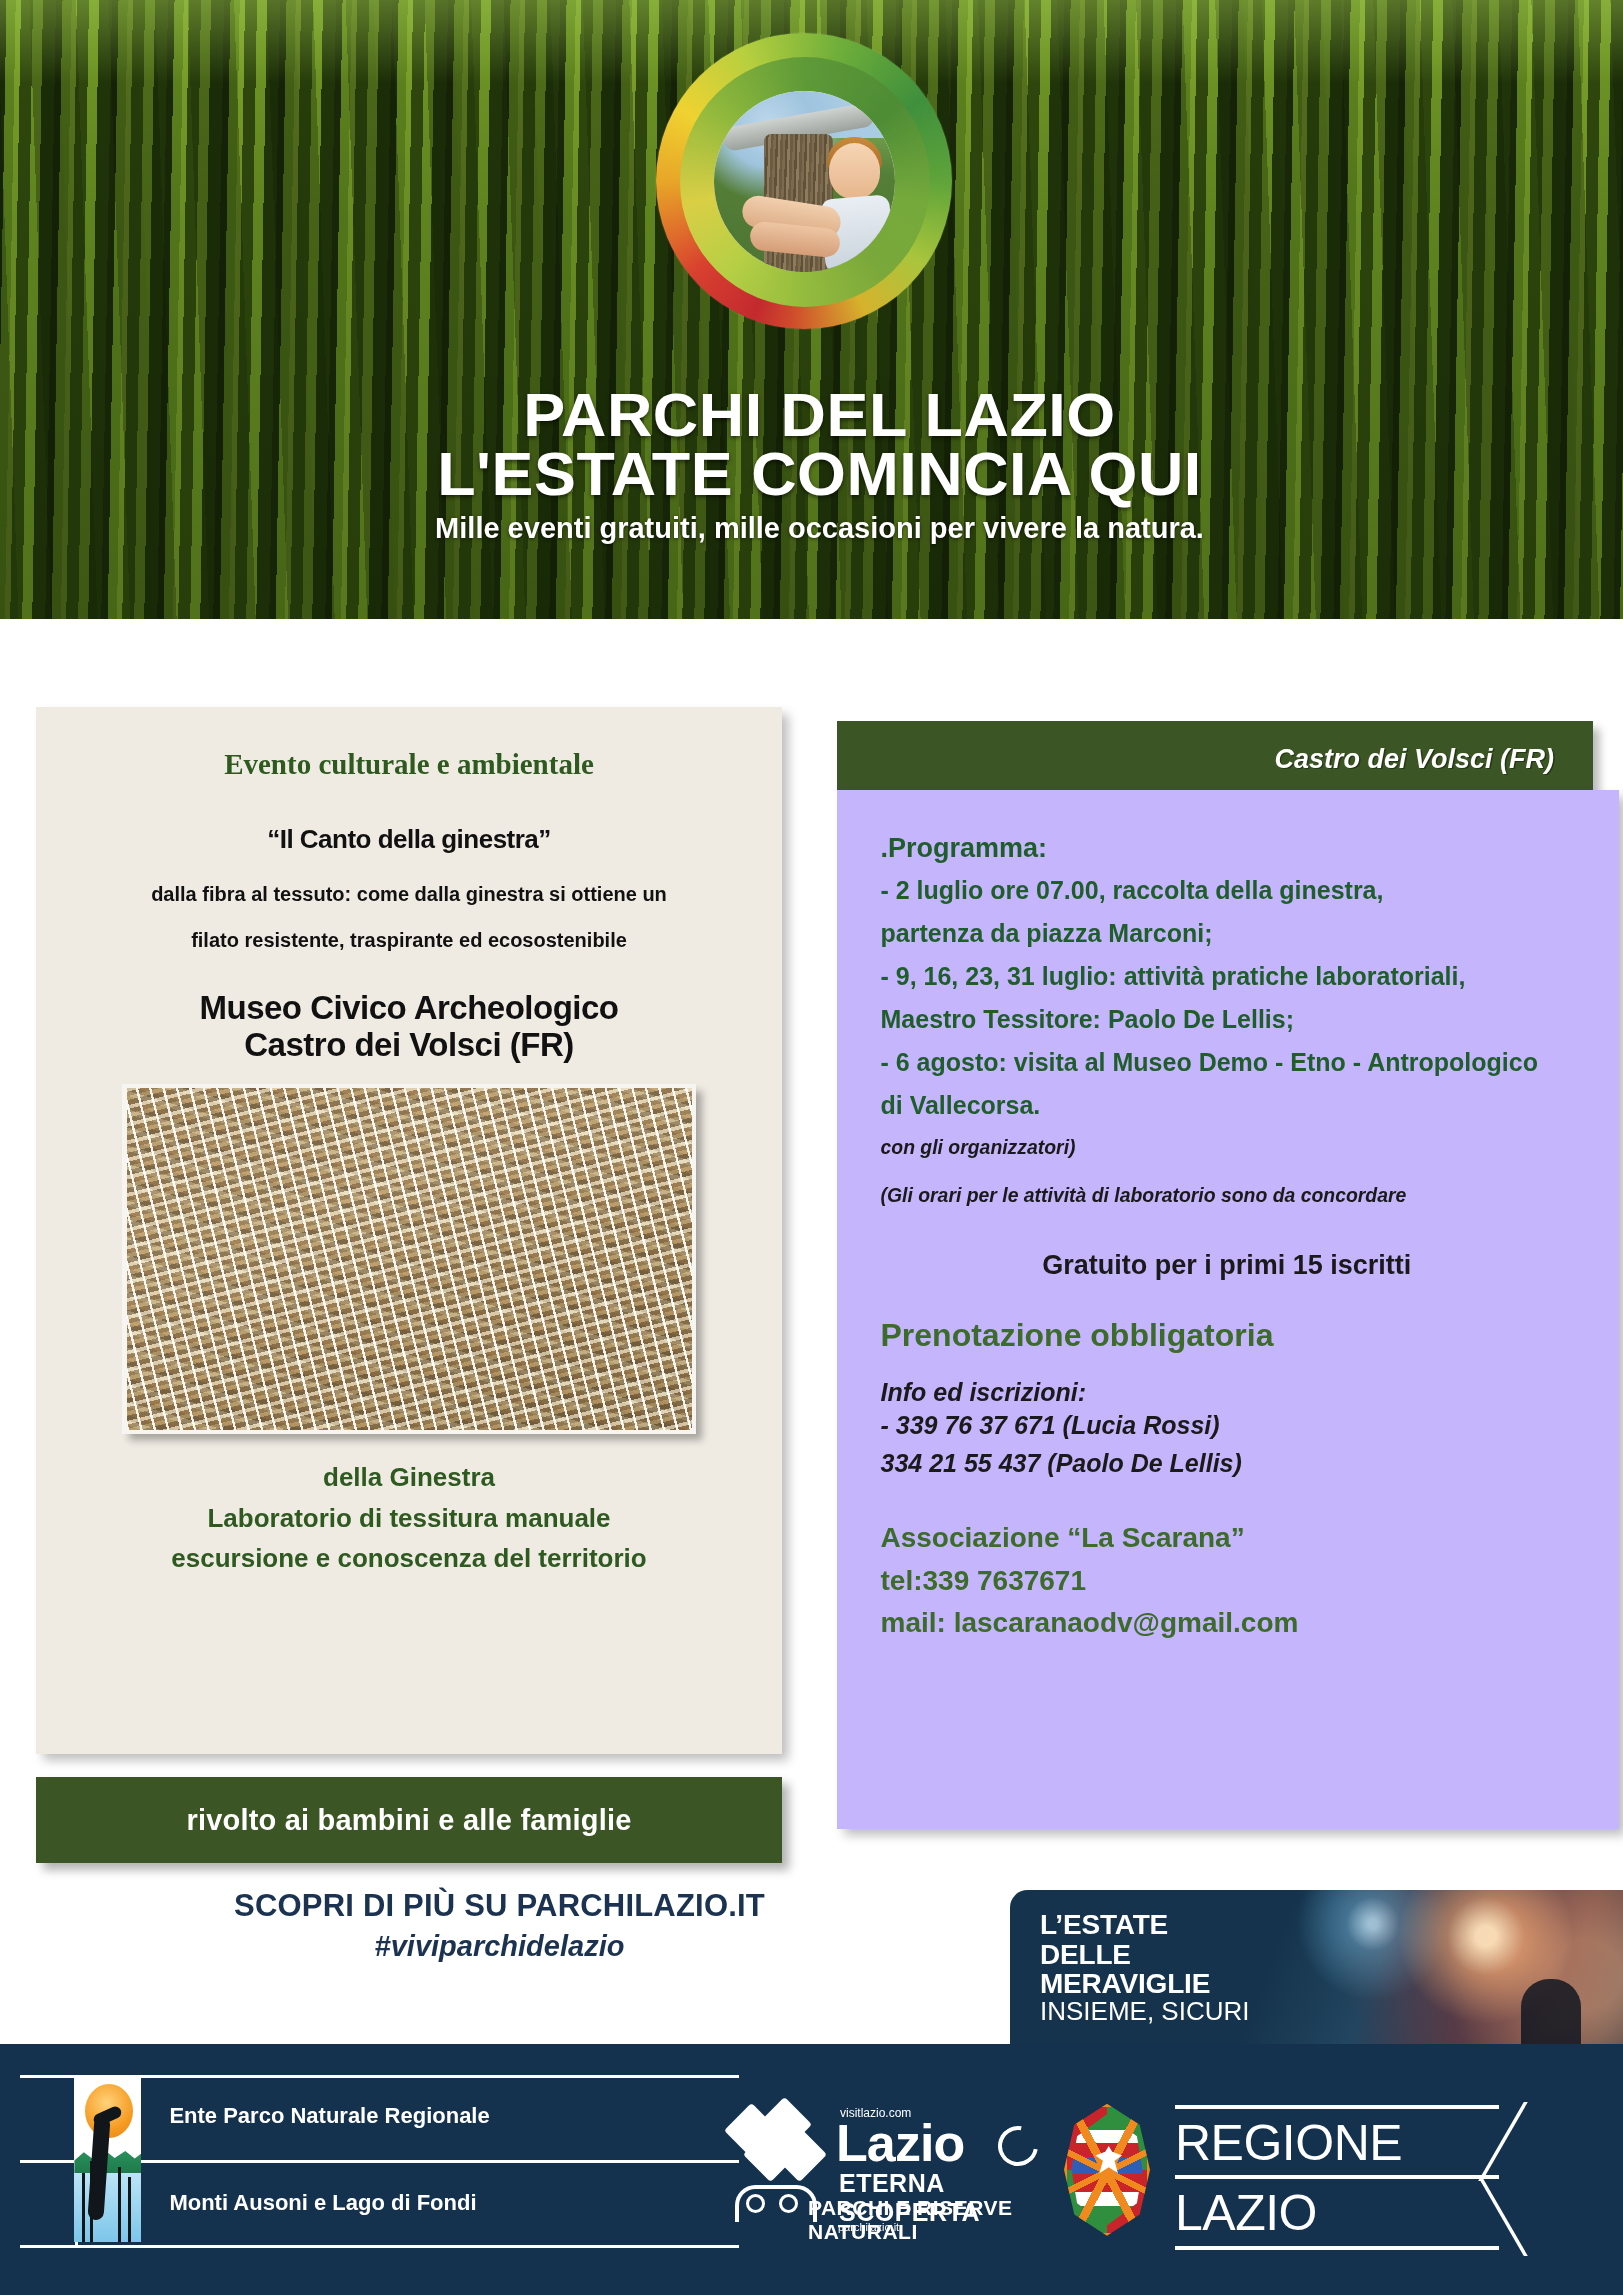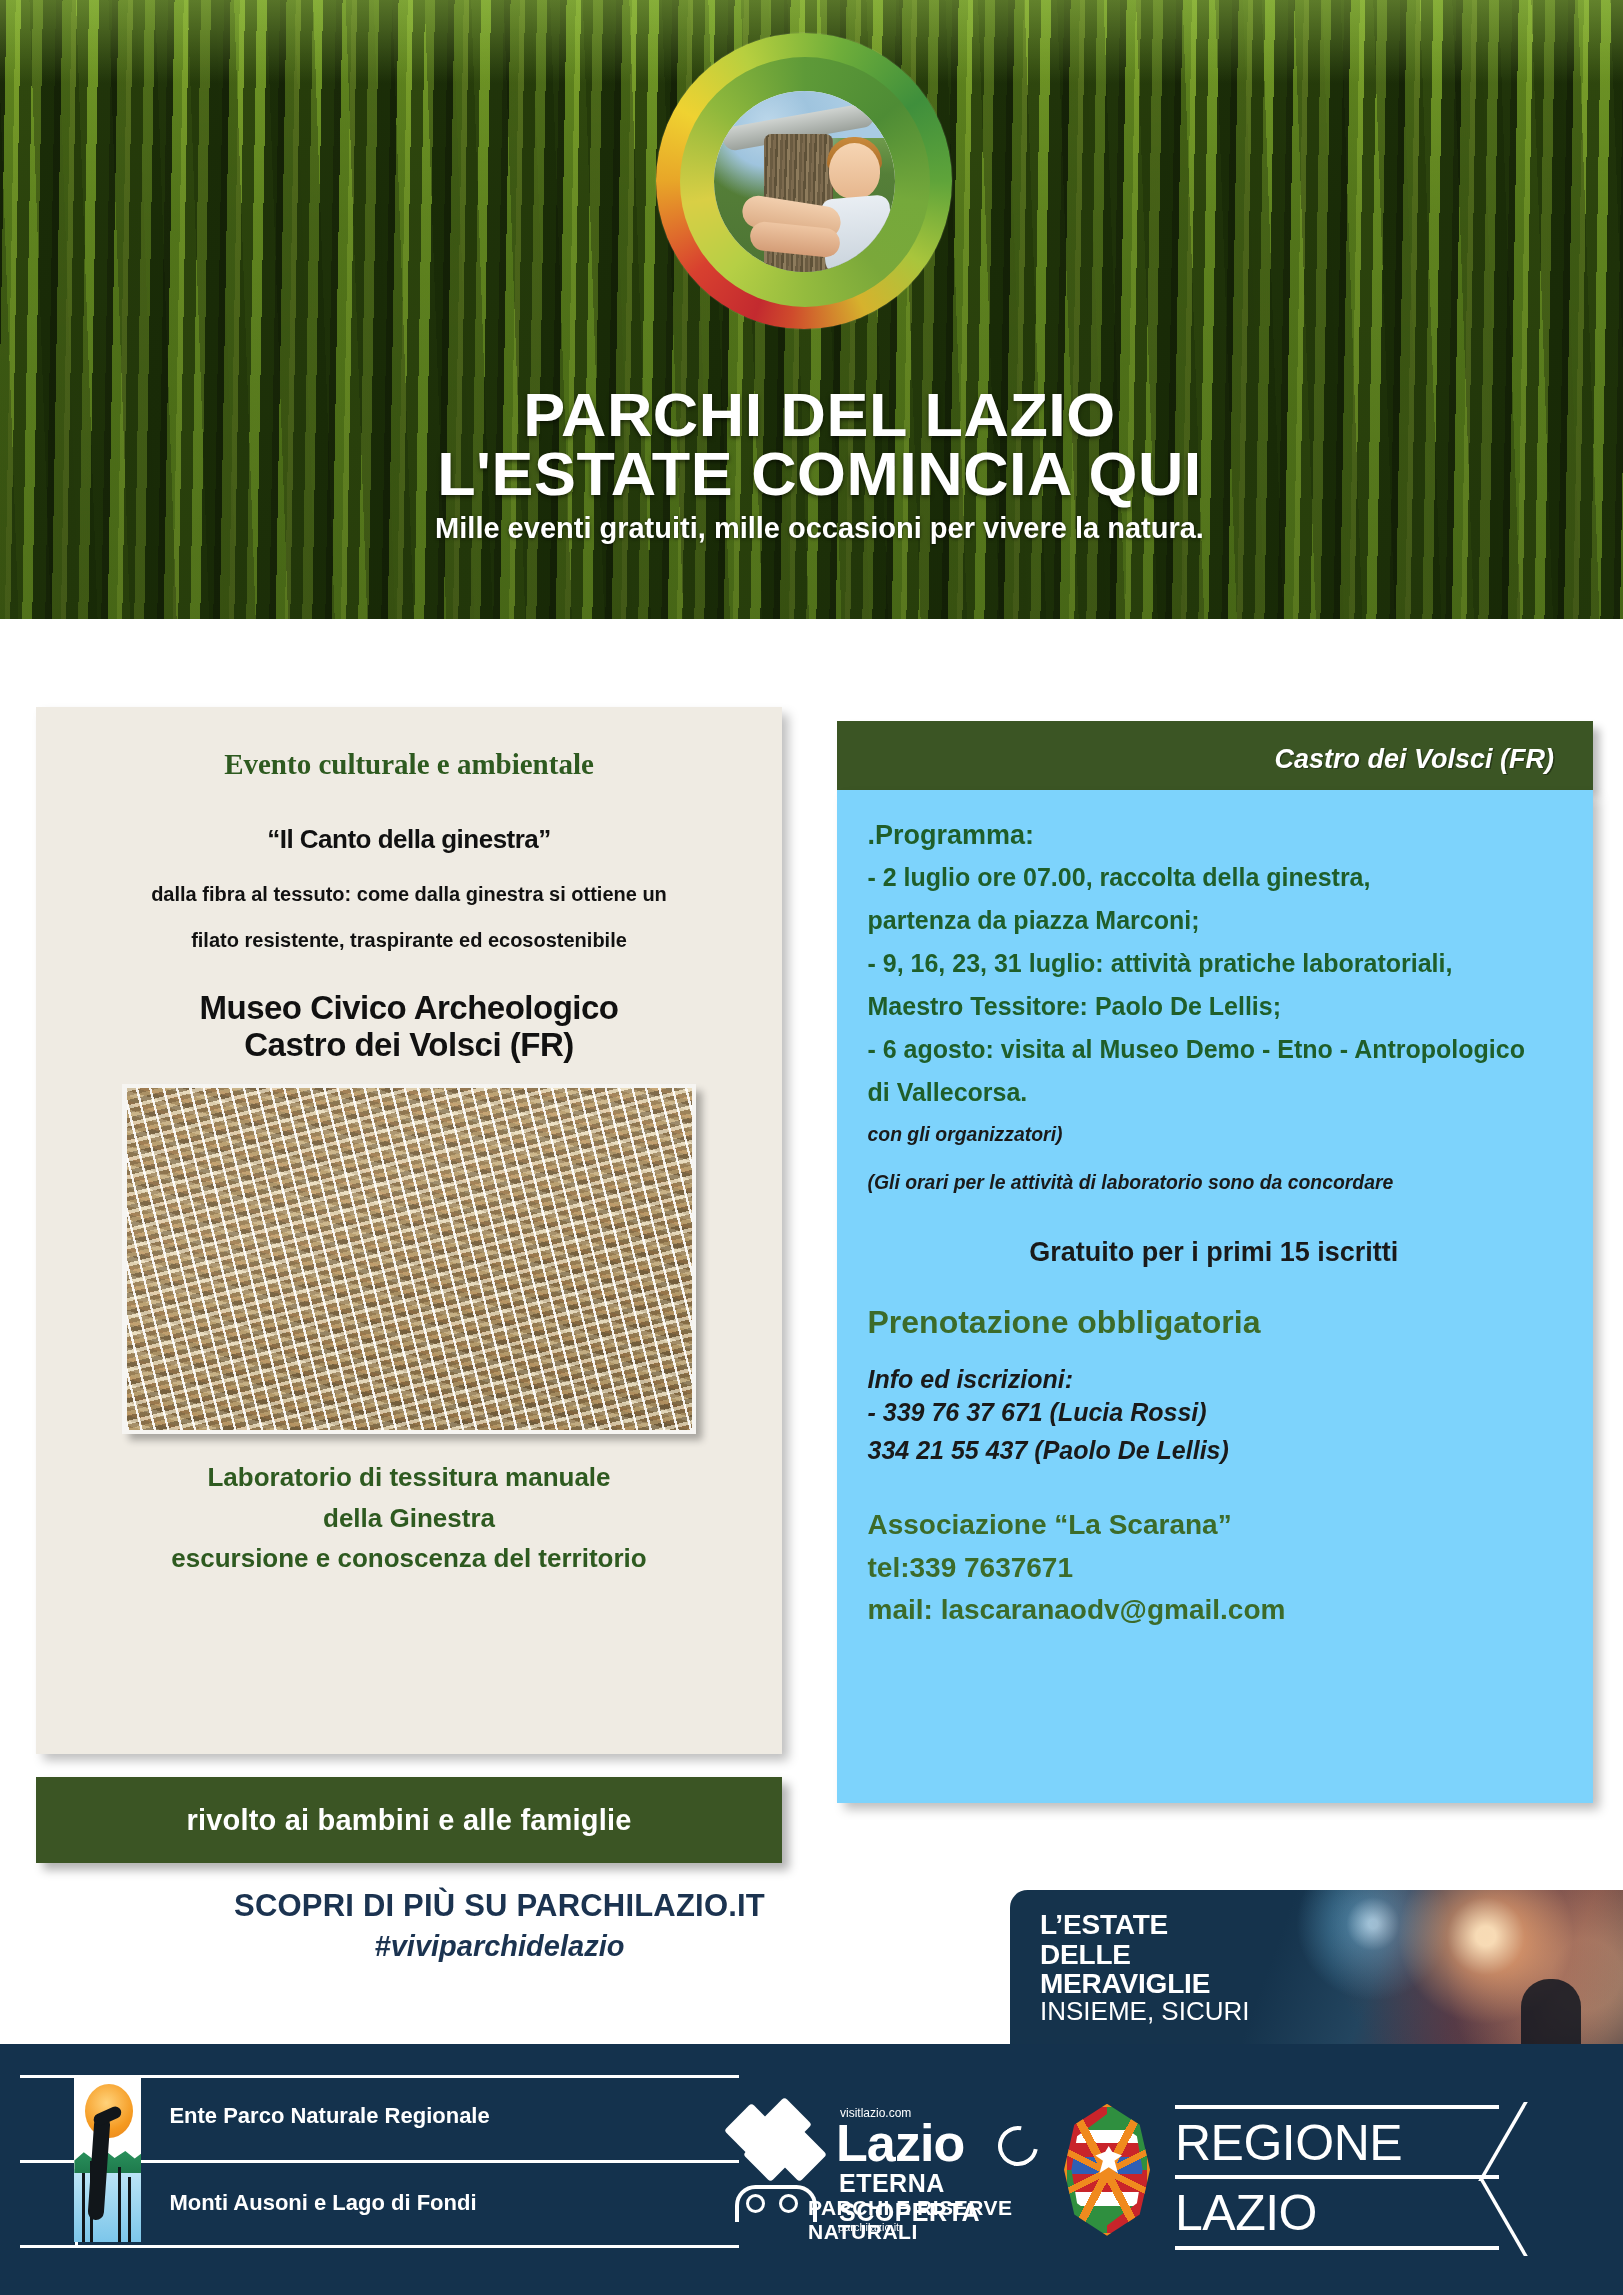--- a/index.html
+++ b/index.html
@@ -183,23 +183,23 @@
     background:#3b5524;
     box-shadow:6.5px 6.5px 8.3px rgba(0,0,0,.28);
   }
   .right-head span{
     position:absolute;right:39px;top:23px;
     color:#ffffff;font-weight:bold;font-style:italic;font-size:27px;
     text-shadow:1.4px 1.4px 0 rgba(0,0,0,.35);
   }
   .right-panel{
     position:absolute;left:837px;top:790px;width:756px;height:1013px;
-    background:#7dd3fc;
+    background:#c4b5fd;
     box-shadow:6.5px 7.4px 10.2px rgba(0,0,0,.26);
-    padding:0;
+    padding:13px;
   }
   .rp-inner{padding:30px 33px 0 30.5px;}
   .prog-head{color:#1f5e2a;font-weight:bold;font-size:27px;margin-bottom:4.6px;}
   .prog-line{color:#1f5e2a;font-weight:bold;font-size:25px;line-height:1.72;}
   .note{color:#1a1a1a;font-weight:bold;font-style:italic;font-size:19.4px;line-height:1.85;margin-top:12px;}
   .gratuito{color:#1a1a1a;font-weight:bold;font-size:27px;text-align:center;margin-top:36px;}
   .prenot{color:#3c6b2a;font-weight:bold;font-size:32px;margin-top:36px;}
   .info-h{color:#1a1a1a;font-weight:bold;font-style:italic;font-size:25px;margin-top:24px;}
   .info-l{color:#1a1a1a;font-weight:bold;font-style:italic;font-size:25px;line-height:1.5;}
   .assoc{color:#3c6b2a;font-weight:bold;font-size:28px;margin-top:35px;line-height:1.52;}
@@ -351,22 +351,22 @@
     <div class="sub-canto">dalla fibra al tessuto: come dalla ginestra si ottiene un</div>
     <div class="sub-canto" style="margin-top:8.3px">filato resistente, traspirante ed ecosostenibile</div>
     <div class="museo">Museo Civico Archeologico</div>
     <div class="museo" style="margin-top:0">Castro dei Volsci (FR)</div>
 
     <div class="loom-wrap">
       <div class="loom"></div>
     </div>
 
     <div class="lab-txt">
+      <div>della Ginestra</div>
       <div>Laboratorio di tessitura manuale</div>
-      <div>della Ginestra</div>
       <div>escursione e conoscenza del territorio</div>
     </div>
   </div>
 </div>
 
 <div class="green-bar">
   <span>rivolto ai bambini e alle famiglie</span>
 </div>
 
 <div class="right-head">

